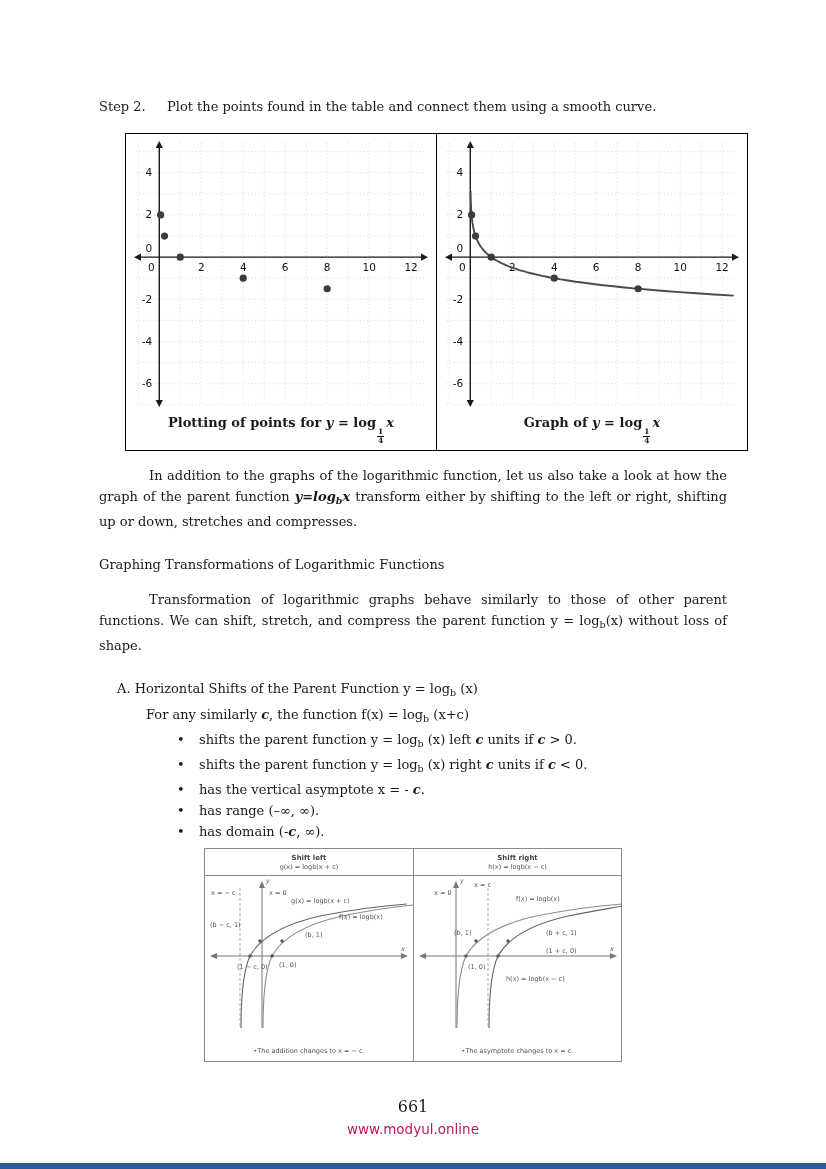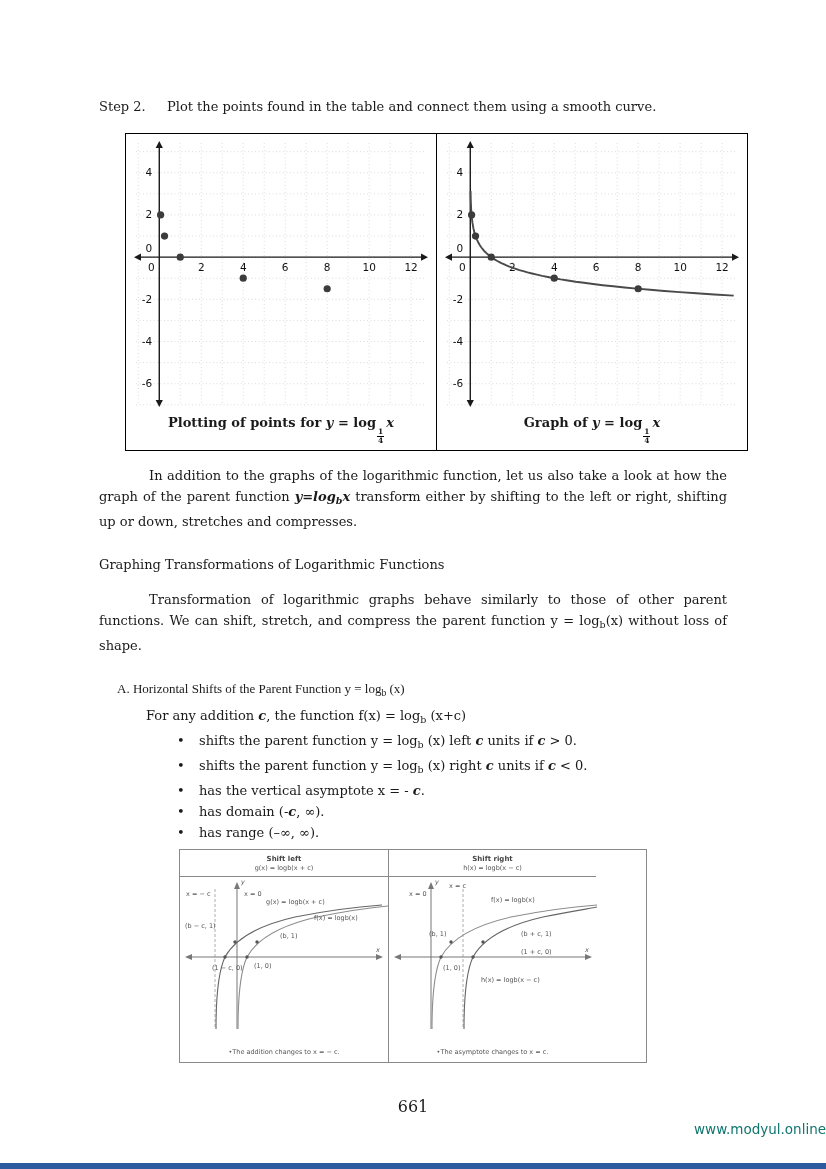--- a/index.html
+++ b/index.html
@@ -14,51 +14,51 @@
   .step-text{width:512px;}
   .graph-box{margin:16px 0 0 26px;width:623px;height:318px;border:1.6px solid #000;display:flex;box-sizing:border-box;}
   .gpanel{flex:1;display:flex;flex-direction:column;align-items:center;padding-top:5px;min-width:0;}
   .gpanel + .gpanel{border-left:1.6px solid #000;}
   .caption{font-weight:bold;font-size:13px;margin-top:3px;white-space:nowrap;}
   .mathvar{font-style:italic;font-weight:bold;}
   .stack{display:inline-flex;flex-direction:column;font-size:7.5px;line-height:1.1;vertical-align:-7px;margin:0 2px 0 1px;text-align:center;font-weight:bold;}
   .stack .num{border-bottom:0.8px solid #000;padding:0 1px;}
   .para{margin:14px 0 0 0;text-indent:50px;text-align:justify;}
   .heading{margin:22px 0 0 0;}
-  .sectionA{margin:22px 0 0 18px;font-family:Liberation Serif, serif;}
+  .sectionA{margin:22px 0 0 18px;}
   .sectionA-intro{margin:1px 0 0 47px;}
   ul.bullets{list-style:none;margin:0 0 0 76px;padding:0;}
   ul.bullets li{position:relative;padding-left:24px;}
   ul.bullets li::before{content:"\2022";position:absolute;left:2px;}
   .r-bi{font-weight:700;font-style:italic;}
   .r-sub{vertical-align:-3px;font-size:9.5px;}
   .r-bisub{font-weight:700;font-style:italic;vertical-align:-3px;font-size:9.5px;}
   
-  .fig2{margin:6px auto 0 auto;width:468px;border:1px solid #8a8a8a;display:flex;box-sizing:border-box;font-family:"DejaVu Sans","Liberation Sans",sans-serif;color:#555;}
+  .fig2{margin:6px auto 0 auto;width:418px;border:1px solid #8a8a8a;display:flex;box-sizing:border-box;font-family:"DejaVu Sans","Liberation Sans",sans-serif;color:#555;}
   .fig2-panel{width:208px;box-sizing:border-box;}
   .fig2-panel + .fig2-panel{border-left:1px solid #8a8a8a;}
   .fig2-header{border-bottom:1px solid #8a8a8a;text-align:center;padding:4px 0 3px 0;}
   .fig2-title{font-size:7px;font-weight:bold;color:#444;display:block;line-height:10px;}
   .fig2-formula{font-size:6.5px;color:#555;display:block;line-height:9px;}
   .fig2-plot{position:relative;height:160px;width:100%;}
   .fig2-plot svg{position:absolute;left:0;top:0;}
   .fl{position:absolute;font-size:6.5px;color:#555;white-space:nowrap;line-height:7px;}
   .fig2-note{height:20px;text-align:center;font-size:6.5px;padding-top:5px;color:#555;}
   .pL .l-asym{left:6px;top:14px;} .pL .l-axis{left:64px;top:14px;}
   .pL .l-c1{left:86px;top:22px;} .pL .l-c2{left:134px;top:38px;}
   .pL .l-p1{left:5px;top:46px;} .pL .l-p2{left:100px;top:56px;}
   .pL .l-p3{left:32px;top:88px;} .pL .l-p4{left:74px;top:86px;}
   .pL .l-ylab{left:61px;top:2px;font-style:italic;} .pL .l-xlab{left:196px;top:70px;font-style:italic;}
   .pR .l-axis{left:20px;top:14px;} .pR .l-asym{left:60px;top:6px;}
   .pR .l-c1{left:102px;top:20px;} .pR .l-c2{left:92px;top:100px;}
   .pR .l-p1{left:40px;top:54px;} .pR .l-p2{left:120px;top:54px;margin-left:12px;}
   .pR .l-p3{left:54px;top:88px;} .pR .l-p4{left:96px;top:72px;margin-left:36px;}
   .pR .l-ylab{left:46px;top:2px;font-style:italic;} .pR .l-xlab{left:196px;top:70px;font-style:italic;}
   .pagenum{position:absolute;top:1096px;left:0;width:100%;text-align:center;font-size:16px;color:#1a1a1a;}
-  .watermark{position:absolute;top:1119px;left:0;width:100%;text-align:right;font-size:13.5px;color:#0f766e;font-family:"DejaVu Sans","Liberation Sans",sans-serif;}
+  .watermark{position:absolute;top:1119px;left:0;width:100%;text-align:center;font-size:13.5px;color:#be185d;font-family:"DejaVu Sans","Liberation Sans",sans-serif;}
   .bottombar{position:absolute;bottom:0;left:0;width:100%;height:6px;background:#2d5b9e;}
 </style>
 </head>
 <body>
 
 <div class="content">
 
   <div class="step-row">
     <div class="step-label">Step 2.</div>
     <div class="step-text">Plot the points found in the table and connect them using a smooth curve.</div>
@@ -196,28 +196,28 @@
     </div>
   </div>
 
   <p class="para"><span>In addition to the graphs of the logarithmic function, let us also take a look at how the graph of the parent function </span><span class="r-bi">y=log</span><span class="r-bisub">b</span><span class="r-bi">x</span><span> transform either by shifting to the left or right, shifting up or down, stretches and compresses.</span></p>
 
   <p class="heading">Graphing Transformations of Logarithmic Functions</p>
 
   <p class="para"><span>Transformation of logarithmic graphs behave similarly to those of other parent functions.  We can shift, stretch, and compress the parent function  y = log</span><span class="r-sub">b</span><span>(x) without loss of shape.</span></p>
 
   <p class="sectionA"><span>A.  Horizontal Shifts of the Parent Function y = log</span><span class="r-sub">b</span><span> (x)</span></p>
-  <p class="sectionA-intro"><span>For any addition </span><span class="r-bi">c</span><span>, the function f(x) = log</span><span class="r-sub">b</span><span> (x+c)</span></p>
+  <p class="sectionA-intro"><span>For any similarly </span><span class="r-bi">c</span><span>, the function f(x) = log</span><span class="r-sub">b</span><span> (x+c)</span></p>
 
   <ul class="bullets">
     <li><span>shifts the parent function y = log</span><span class="r-sub">b</span><span> (x) left </span><span class="r-bi">c</span><span> units if </span><span class="r-bi">c</span><span> &gt; 0.</span></li>
     <li><span>shifts the parent function y = log</span><span class="r-sub">b</span><span> (x) right </span><span class="r-bi">c</span><span> units if </span><span class="r-bi">c</span><span> &lt; 0.</span></li>
     <li><span>has the vertical asymptote x = - </span><span class="r-bi">c</span><span>.</span></li>
+    <li><span>has range (–∞, ∞).</span></li>
     <li><span>has domain (-</span><span class="r-bi">c</span><span>, ∞).</span></li>
-    <li><span>has range (–∞, ∞).</span></li>
   </ul>
 
   <div class="fig2">
 
     <div class="fig2-panel pL">
       <div class="fig2-header">
         <span class="fig2-title">Shift left</span>
         <span class="fig2-formula">g(x) = logb(x + c)</span>
       </div>
       <div class="fig2-plot">

